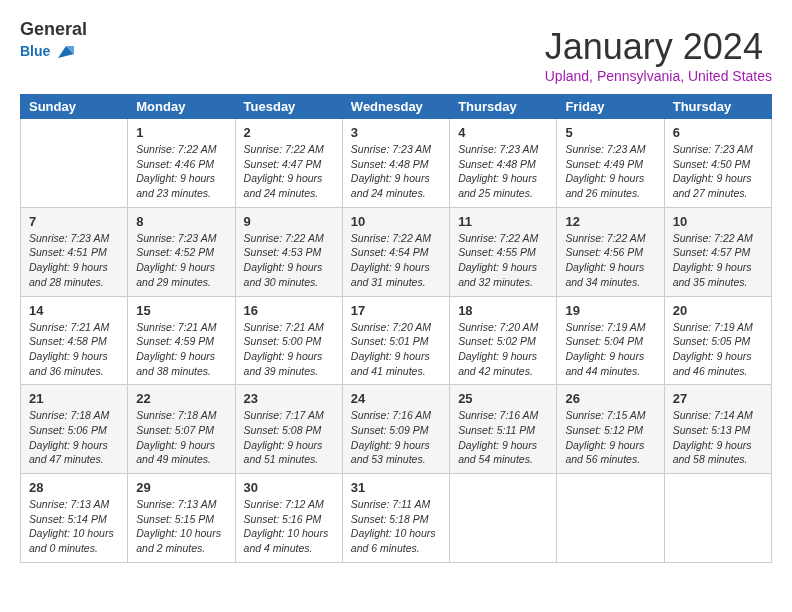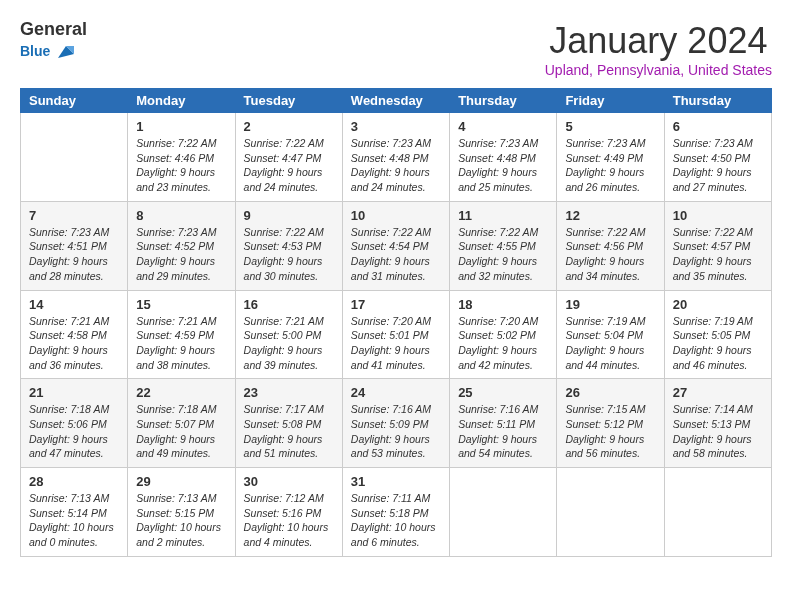--- a/index.html
+++ b/index.html
@@ -34,21 +34,22 @@
       font-size: 14px;
       font-weight: bold;
       color: #1a6eb5;
     }
     .logo-icon {
       width: 24px;
       height: 24px;
       margin-left: 2px;
     }
     .title-block {
-      text-align: center;
+      text-align: left;
+      margin-top: 6px;
     }
     .month-title {
       font-size: 36px;
       color: #333;
       font-weight: normal;
     }
     .location {
       font-size: 14px;
       color: #a21caf;
     }

